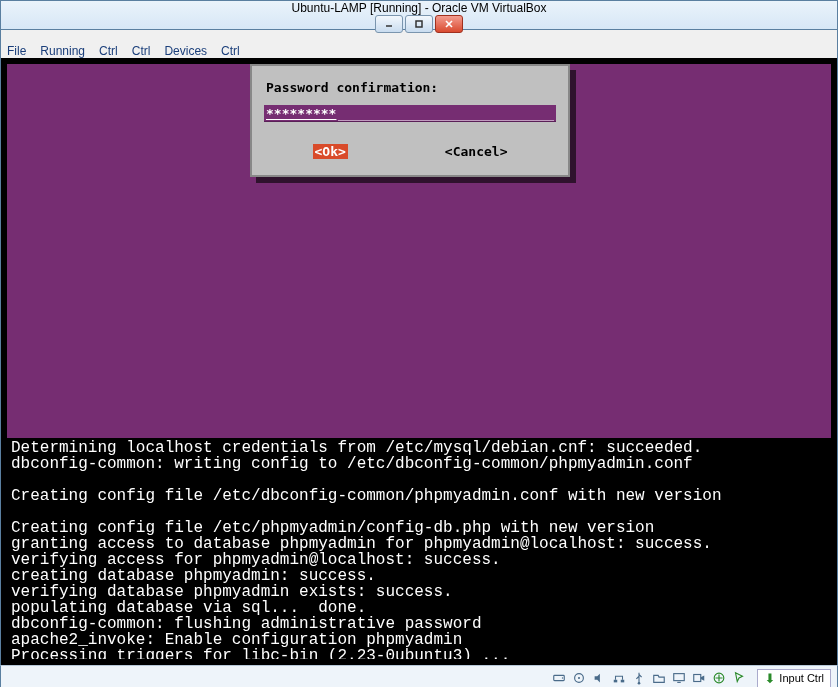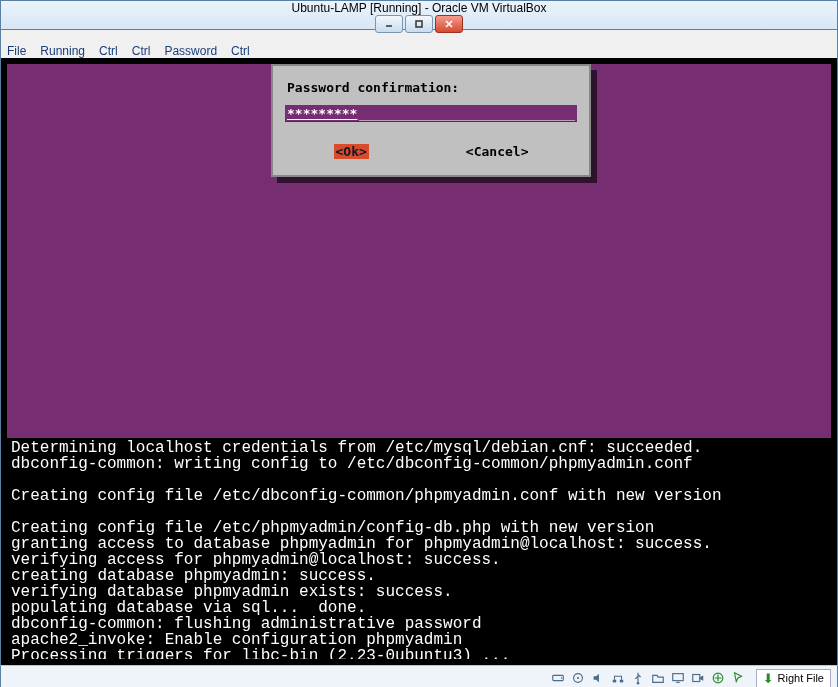--- a/index.html
+++ b/index.html
@@ -18,27 +18,27 @@
   
   .menubar { height:28px; background:#f0f0f0; border-left:1px solid #5a7fa0; border-right:1px solid #5a7fa0; display:flex; align-items:flex-end; padding:0 6px; gap:14px; color:#1a3e7a; }
   .menubar span { cursor:default; }
 
   
   .vm-screen { position:relative; height:607px; border-left:1px solid #5a7fa0; border-right:1px solid #5a7fa0; background:#000; padding:6px; }
   .purple-bg { position:absolute; top:6px; left:6px; right:6px; height:374px; background:#762d72; }
   .terminal-out { position:absolute; left:6px; right:6px; top:380px; bottom:6px; background:#000; color:#fff; font-family:"Consolas","Courier New",monospace; font-size:16px; line-height:16px; white-space:pre; padding:2px 4px; overflow:hidden; }
 
   
-  .dialog { position:absolute; top:6px; left:270px; width:320px; background:#c0c0c0; border:2px solid #888; box-shadow:6px 6px 0 rgba(0,0,0,0.6); padding:14px 12px 16px; font-family:"DejaVu Sans Mono","Courier New",monospace; font-size:13px; font-weight:bold; }
+  .dialog { position:absolute; top:6px; left:249px; width:320px; background:#c0c0c0; border:2px solid #888; box-shadow:6px 6px 0 rgba(0,0,0,0.6); padding:14px 12px 16px; font-family:"DejaVu Sans Mono","Courier New",monospace; font-size:13px; font-weight:bold; }
   .dialog .prompt { color:#000; margin-bottom:10px; margin-left:2px; }
   .pw-field { background:#762d72; color:#fff; padding:0 2px; font-weight:bold; height:17px; display:flex; align-items:center; border-bottom:1px solid #5a2057; }
   .pw-field .stars { text-decoration:underline; letter-spacing:0px; }
   .pw-field .rest { flex:1; border-bottom:1px solid #c29bc0; margin-left:2px; height:9px; align-self:flex-end; }
   .dlg-btns { display:flex; justify-content:space-around; margin-top:22px; color:#000; }
-  .ok-btn { background:#d94b2a; color:#0f172a; padding:0 2px; }
+  .ok-btn { background:#d94b2a; color:#ffffff; padding:0 2px; }
 
   
   .statusbar { height:26px; border:1px solid #5a7fa0; border-top:1px solid #b7c8d8; background:#eef4fa; display:flex; align-items:center; justify-content:flex-end; padding:0 6px; gap:4px; }
   .statusbar .ico { width:16px; height:16px; display:flex; align-items:center; justify-content:center; color:#4a6b8a; }
   .statusbar .ico svg { width:14px; height:14px; }
   .host-key { border:1px solid #aac; padding:1px 6px; margin-left:6px; background:#fff; font-size:11px; display:flex; align-items:center; gap:4px; }
   .host-key .arrow { color:#2a8a2a; font-size:13px; }
 </style>
 </head>
 <body>
@@ -64,21 +64,21 @@
         </svg>
       </div>
   </div>
 </div>
 
 <div class="menubar">
   <span>File</span>
   <span>Running</span>
   <span>Ctrl</span>
   <span>Ctrl</span>
-  <span>Password</span>
+  <span>Devices</span>
   <span>Ctrl</span>
 </div>
 
 <div class="vm-screen">
   <div class="purple-bg"></div>
 
   <div class="dialog">
     <div class="prompt">Password confirmation:</div>
     <div class="pw-field">
       <span class="stars">*********</span>
@@ -162,15 +162,15 @@
         <path d="M8 4v8M4 8h8" stroke="#2a8a2a" stroke-width="1.3"></path>
       </svg>
     </div>
   <div class="ico">
       <svg viewBox="0 0 16 16">
         <path d="M4 2l2 10 2-4 4-2z" fill="none" stroke="#2a8a2a" stroke-width="1.3"></path>
       </svg>
     </div>
   <div class="host-key">
     <span class="arrow">⬇</span>
-    <span>Right File</span>
+    <span>Input Ctrl</span>
   </div>
 </div>
 
 </body></html>

